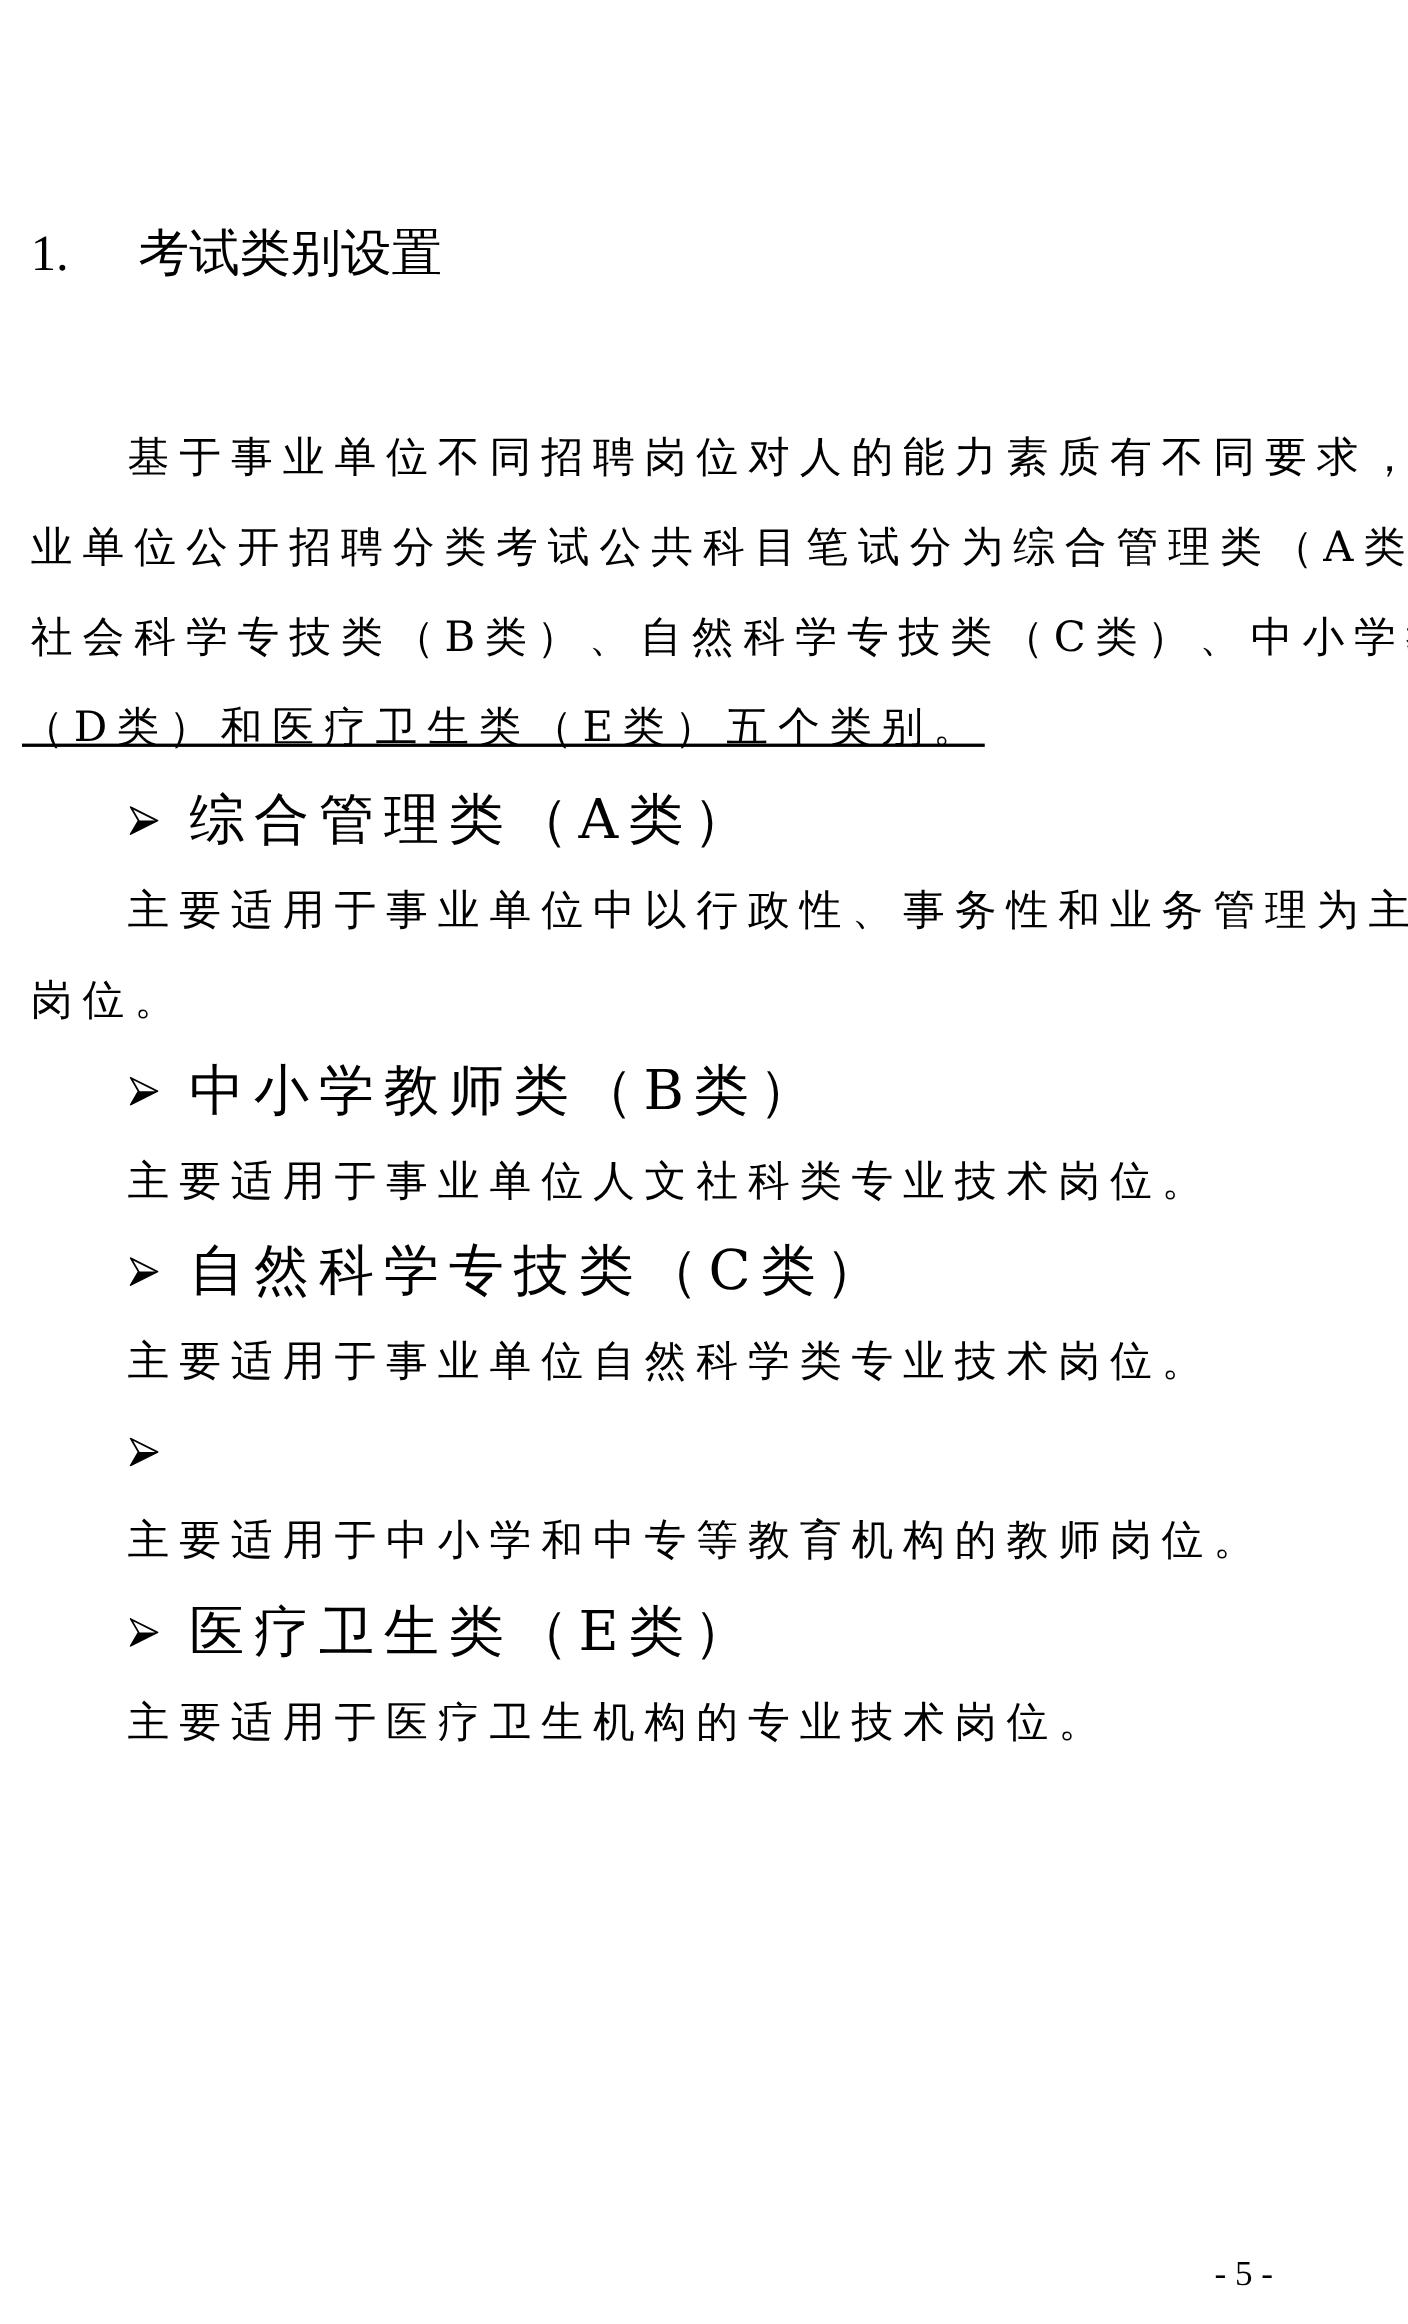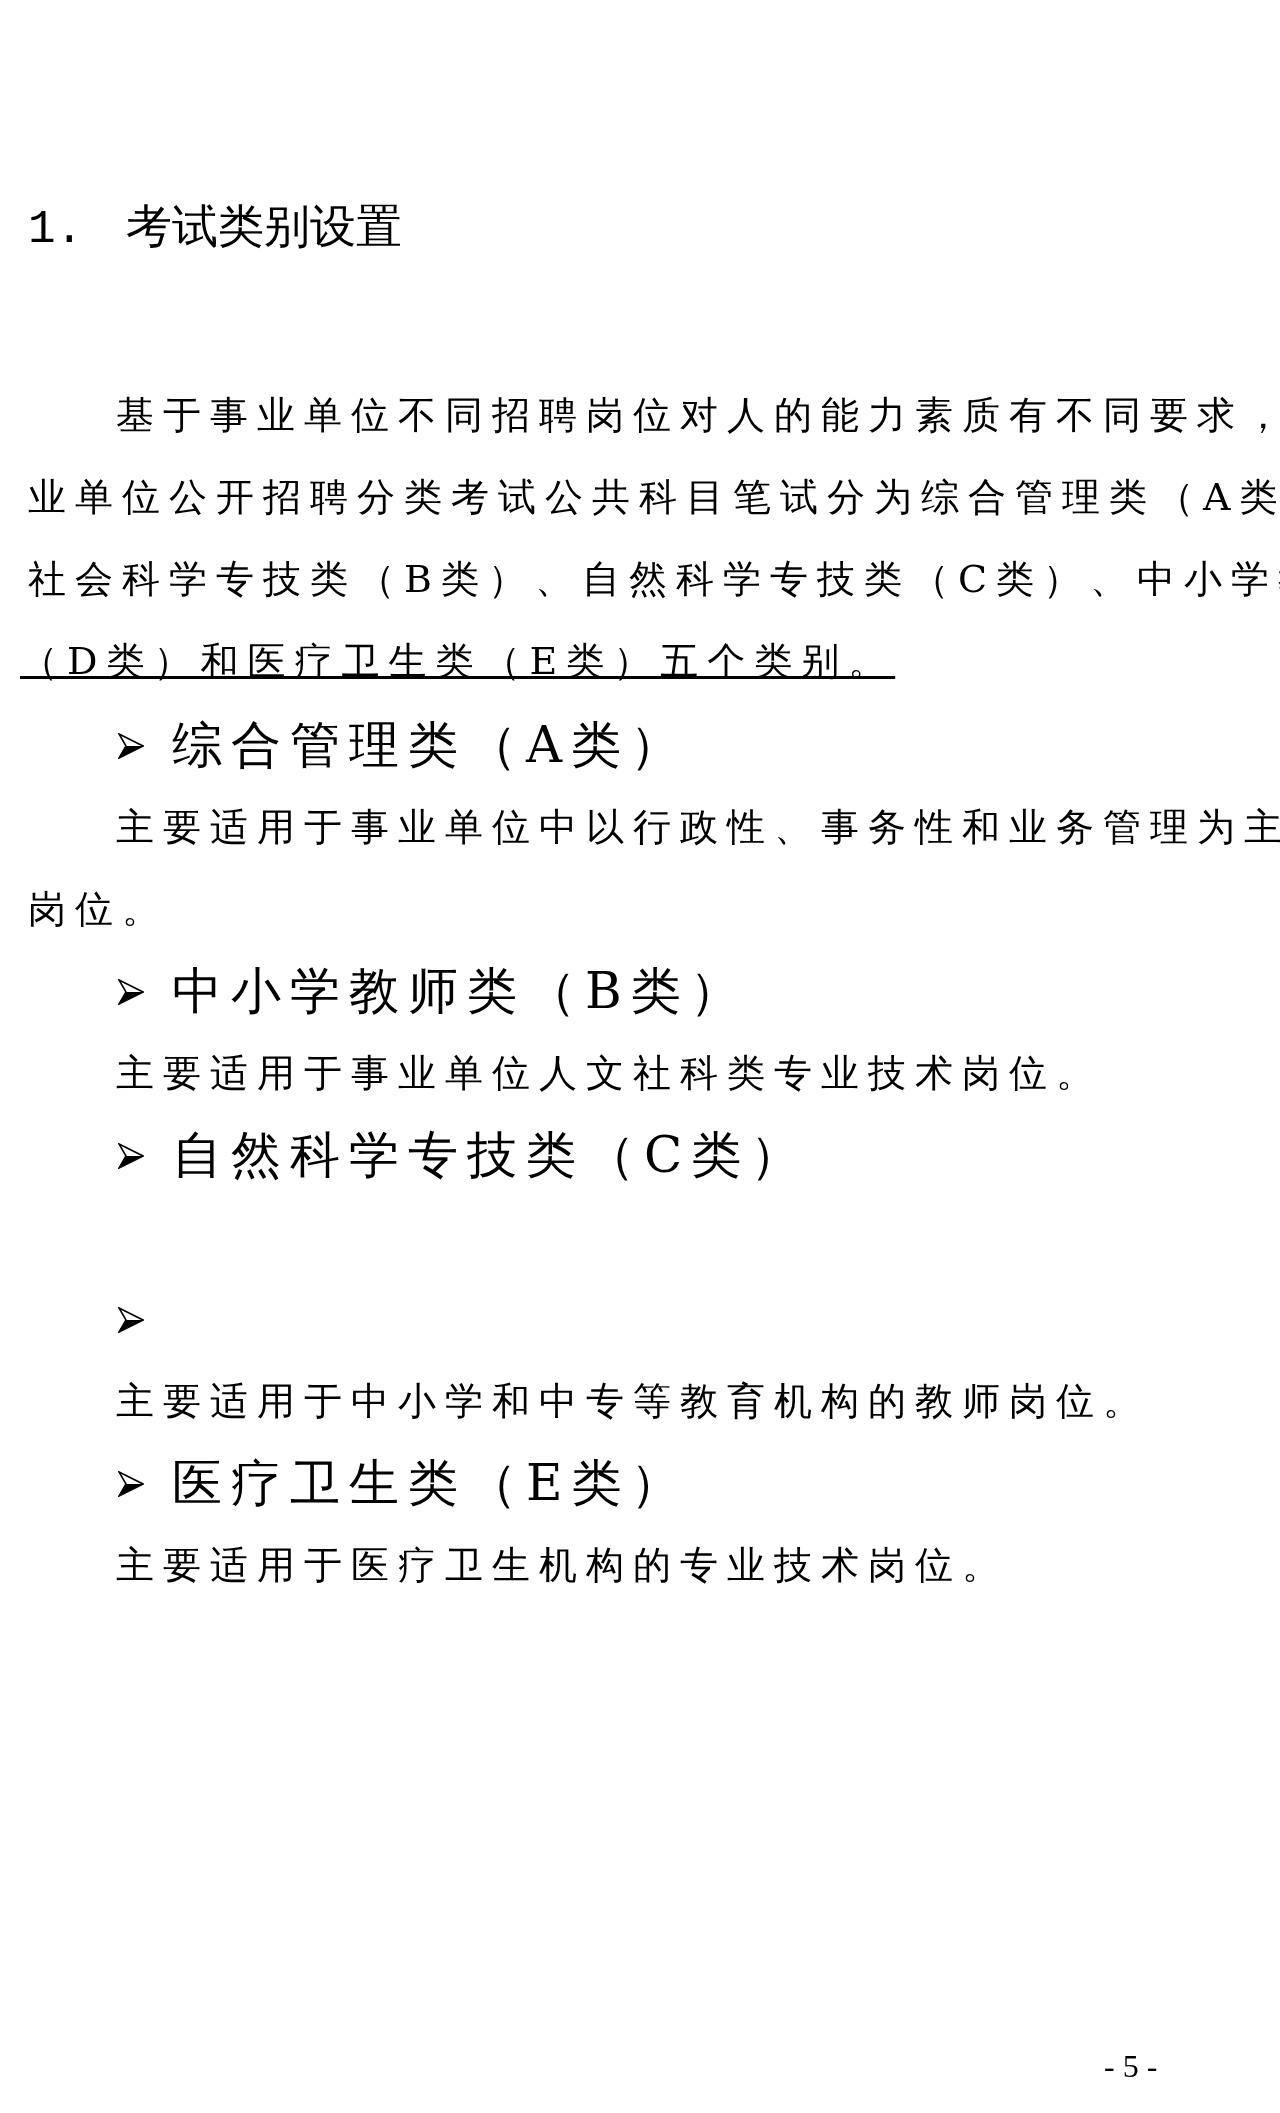--- a/index.html
+++ b/index.html
@@ -19,21 +19,21 @@
     position: absolute;
     left: 0;
     top: 0;
     width: 1280px;
     height: 2113px;
   }
   .heading {
     position: absolute;
     left: 28px;
     top: 200px;
-    font-family: Liberation Mono, monospace;
+    font-family: Liberation Serif, serif;
     font-size: 46px;
     line-height: 60px;
     white-space: nowrap;
   }
   .heading .num {
     display: inline-block;
     width: 98px;
   }
   .line {
     position: absolute;
@@ -92,20 +92,21 @@
     <polygon points="1,25 8,13 25,13" fill="#000"></polygon>
   </svg>
   <div class="bullet" style="left:172px; top:966px;">中小学教师类（B类）</div>
   <div class="line" style="left:116px; top:1048px;">主要适用于事业单位人文社科类专业技术岗位。</div>
 
   <svg class="arrow" style="top:1143px;" viewBox="0 0 26 26">
     <polygon points="1,1 25,13 1,25 8,13" fill="#ffffff" stroke="#000" stroke-width="1.6"></polygon>
     <polygon points="1,25 8,13 25,13" fill="#000"></polygon>
   </svg>
   <div class="bullet" style="left:172px; top:1130px;">自然科学专技类（C类）</div>
+  <div class="line" style="left:116px; top:1212px;">主要适用于事业单位自然科学类专业技术岗位。</div>
 
   <svg class="arrow" style="top:1307px;" viewBox="0 0 26 26">
     <polygon points="1,1 25,13 1,25 8,13" fill="#ffffff" stroke="#000" stroke-width="1.6"></polygon>
     <polygon points="1,25 8,13 25,13" fill="#000"></polygon>
   </svg>
   <div class="line" style="left:116px; top:1376px;font-family:Liberation Serif, serif;">主要适用于中小学和中专等教育机构的教师岗位。</div>
 
   <svg class="arrow" style="top:1471px;" viewBox="0 0 26 26">
     <polygon points="1,1 25,13 1,25 8,13" fill="#ffffff" stroke="#000" stroke-width="1.6"></polygon>
     <polygon points="1,25 8,13 25,13" fill="#000"></polygon>

